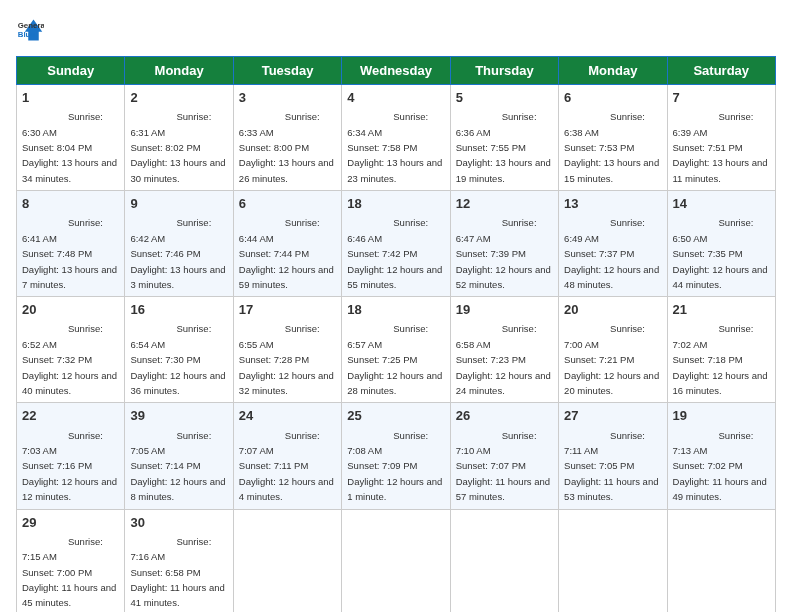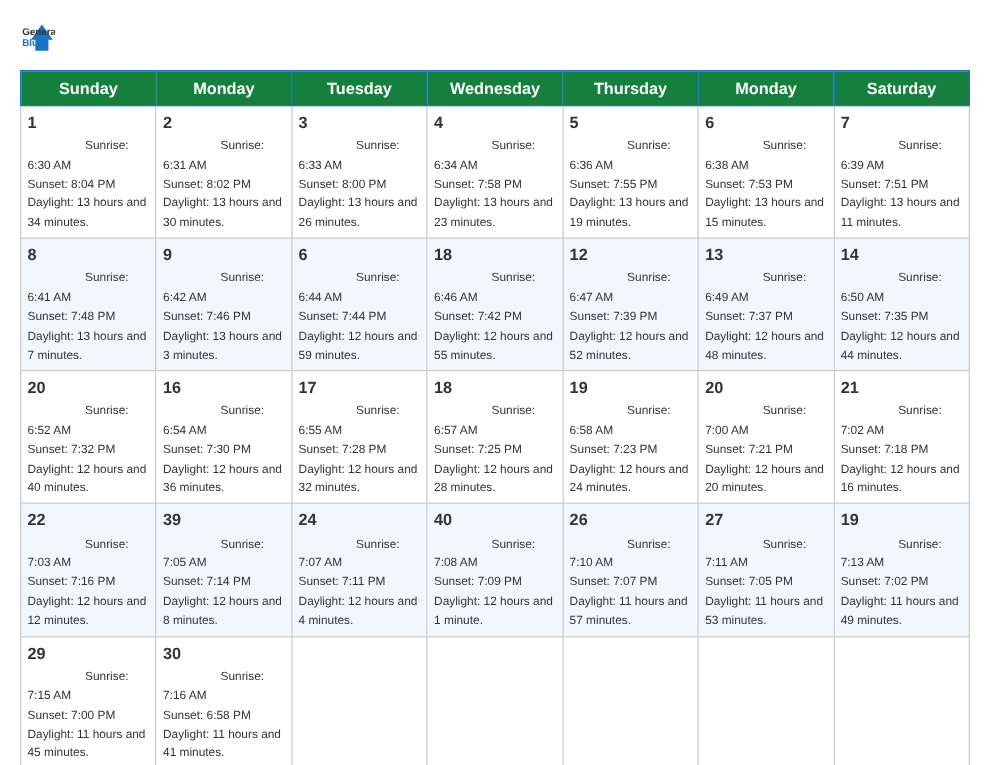--- a/index.html
+++ b/index.html
@@ -213,21 +213,21 @@
       </td>
         <td>
         <span class="day-num">39</span>
         <span class="day-info">Sunrise: 7:05 AM<br>Sunset: 7:14 PM<br>Daylight: 12 hours and 8 minutes.</span>
       </td>
         <td>
         <span class="day-num">24</span>
         <span class="day-info">Sunrise: 7:07 AM<br>Sunset: 7:11 PM<br>Daylight: 12 hours and 4 minutes.</span>
       </td>
         <td>
-        <span class="day-num">40</span>
+        <span class="day-num">25</span>
         <span class="day-info">Sunrise: 7:08 AM<br>Sunset: 7:09 PM<br>Daylight: 12 hours and 1 minute.</span>
       </td>
         <td>
         <span class="day-num">26</span>
         <span class="day-info">Sunrise: 7:10 AM<br>Sunset: 7:07 PM<br>Daylight: 11 hours and 57 minutes.</span>
       </td>
         <td>
         <span class="day-num">27</span>
         <span class="day-info">Sunrise: 7:11 AM<br>Sunset: 7:05 PM<br>Daylight: 11 hours and 53 minutes.</span>
       </td>

